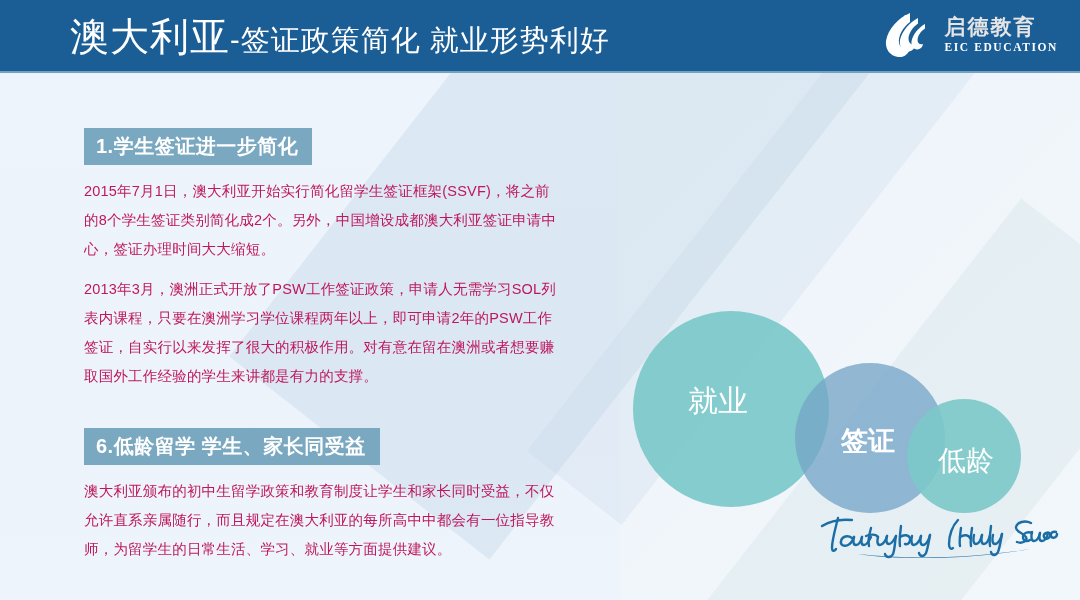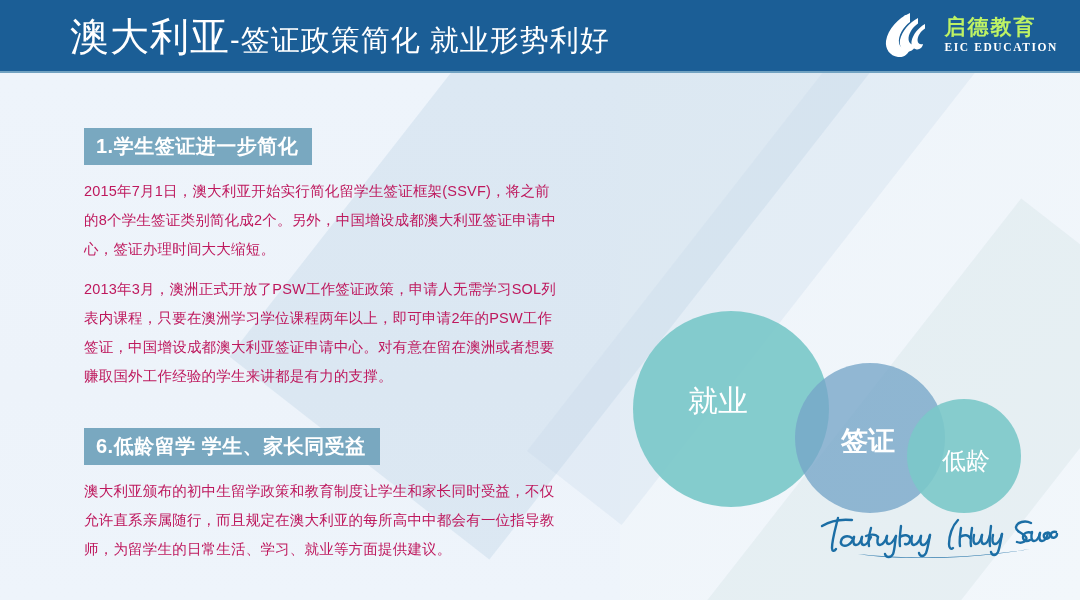--- a/index.html
+++ b/index.html
@@ -28,21 +28,21 @@
   .header-accent{position:absolute;left:0;top:71px;width:1080px;height:2px;
           background:#8fb9cf;opacity:.75;}
   .title{position:absolute;left:70px;top:8px;color:#ffffff;white-space:nowrap;
          letter-spacing:1px;}
   .title .big{font-size:39px;font-weight:400;line-height:57px;vertical-align:baseline;}
   .title .small{font-size:29px;font-weight:400;line-height:57px;vertical-align:baseline;}
 
   .logo{position:absolute;right:22px;top:9px;display:flex;align-items:center;gap:12px;}
   .logo-mark{width:52px;height:52px;position:relative;}
   .logo-text{display:flex;flex-direction:column;justify-content:center;}
-  .logo-cn{color:#bef264;font-size:21px;font-weight:700;letter-spacing:2px;line-height:24px;}
+  .logo-cn{color:#e5e5e5;font-size:21px;font-weight:700;letter-spacing:2px;line-height:24px;}
   .logo-en{color:#fff;font-size:11.5px;font-weight:700;letter-spacing:1.6px;line-height:16px;
            font-family:"Liberation Serif","DejaVu Serif",serif;}
 
   
   .content{position:absolute;left:0;top:73px;width:620px;height:527px;padding-left:20px;}
   .section{position:absolute;left:84px;}
   .sec-head{display:inline-block;background:#79a8c0;color:#ffffff;
             font-size:20px;font-weight:700;letter-spacing:.5px;
             padding:5px 14px 6px 12px;line-height:26px;white-space:nowrap;}
   .sec-body{margin-top:12px;color:#be185d;font-size:14.5px;line-height:29px;
@@ -56,21 +56,21 @@
   .venn{position:absolute;left:0;top:8px;width:1080px;height:600px;pointer-events:none;}
   .circle{position:absolute;border-radius:50%;display:flex;align-items:center;
           justify-content:center;color:#ffffff;font-weight:400;}
   .c-jobs{left:633px;top:303px;width:196px;height:196px;background:rgba(123,200,201,.92);
           font-size:30px;}
   .c-jobs .lbl{position:relative;left:-13px;top:-8px;}
   .c-visa{left:795px;top:355px;width:150px;height:150px;background:rgba(118,165,200,.78);
           font-size:27px;font-weight:bold;}
   .c-visa .lbl{position:relative;left:-2px;top:3px;}
   .c-young{left:907px;top:391px;width:114px;height:114px;background:rgba(123,200,201,.90);
-           font-size:24px;}
+           font-size:28px;}
   .c-young .lbl{position:relative;left:2px;top:5px;}
 
   
   .tagline{position:absolute;right:14px;bottom:36px;width:250px;height:60px;}
 
   .lbl{user-select:none;}
 </style>
 </head>
 <body>
 
@@ -107,21 +107,21 @@
   <div class="header-accent"></div>
 
   <div class="content">
 
     <div class="section" id="sec1">
       <div class="sec-head">1.学生签证进一步简化</div>
       <div class="sec-body">2015年7月1日，澳大利亚开始实行简化留学生签证框架(SSVF)，将之前的8个学生签证类别简化成2个。另外，中国增设成都澳大利亚签证申请中心，签证办理时间大大缩短。</div>
     </div>
 
     <div class="section" id="sec2">
-      <div class="sec-body">2013年3月，澳洲正式开放了PSW工作签证政策，申请人无需学习SOL列表内课程，只要在澳洲学习学位课程两年以上，即可申请2年的PSW工作签证，中国增设成都澳大利亚签证申请中心。对有意在留在澳洲或者想要赚取国外工作经验的学生来讲都是有力的支撑。</div>
+      <div class="sec-body">2013年3月，澳洲正式开放了PSW工作签证政策，申请人无需学习SOL列表内课程，只要在澳洲学习学位课程两年以上，即可申请2年的PSW工作签证，自实行以来发挥了很大的积极作用。对有意在留在澳洲或者想要赚取国外工作经验的学生来讲都是有力的支撑。</div>
     </div>
 
     <div class="section" id="sec3">
       <div class="sec-head">6.低龄留学 学生、家长同受益</div>
       <div class="sec-body">澳大利亚颁布的初中生留学政策和教育制度让学生和家长同时受益，不仅允许直系亲属随行，而且规定在澳大利亚的每所高中中都会有一位指导教师，为留学生的日常生活、学习、就业等方面提供建议。</div>
     </div>
 
   </div>
 
   <div class="venn">

